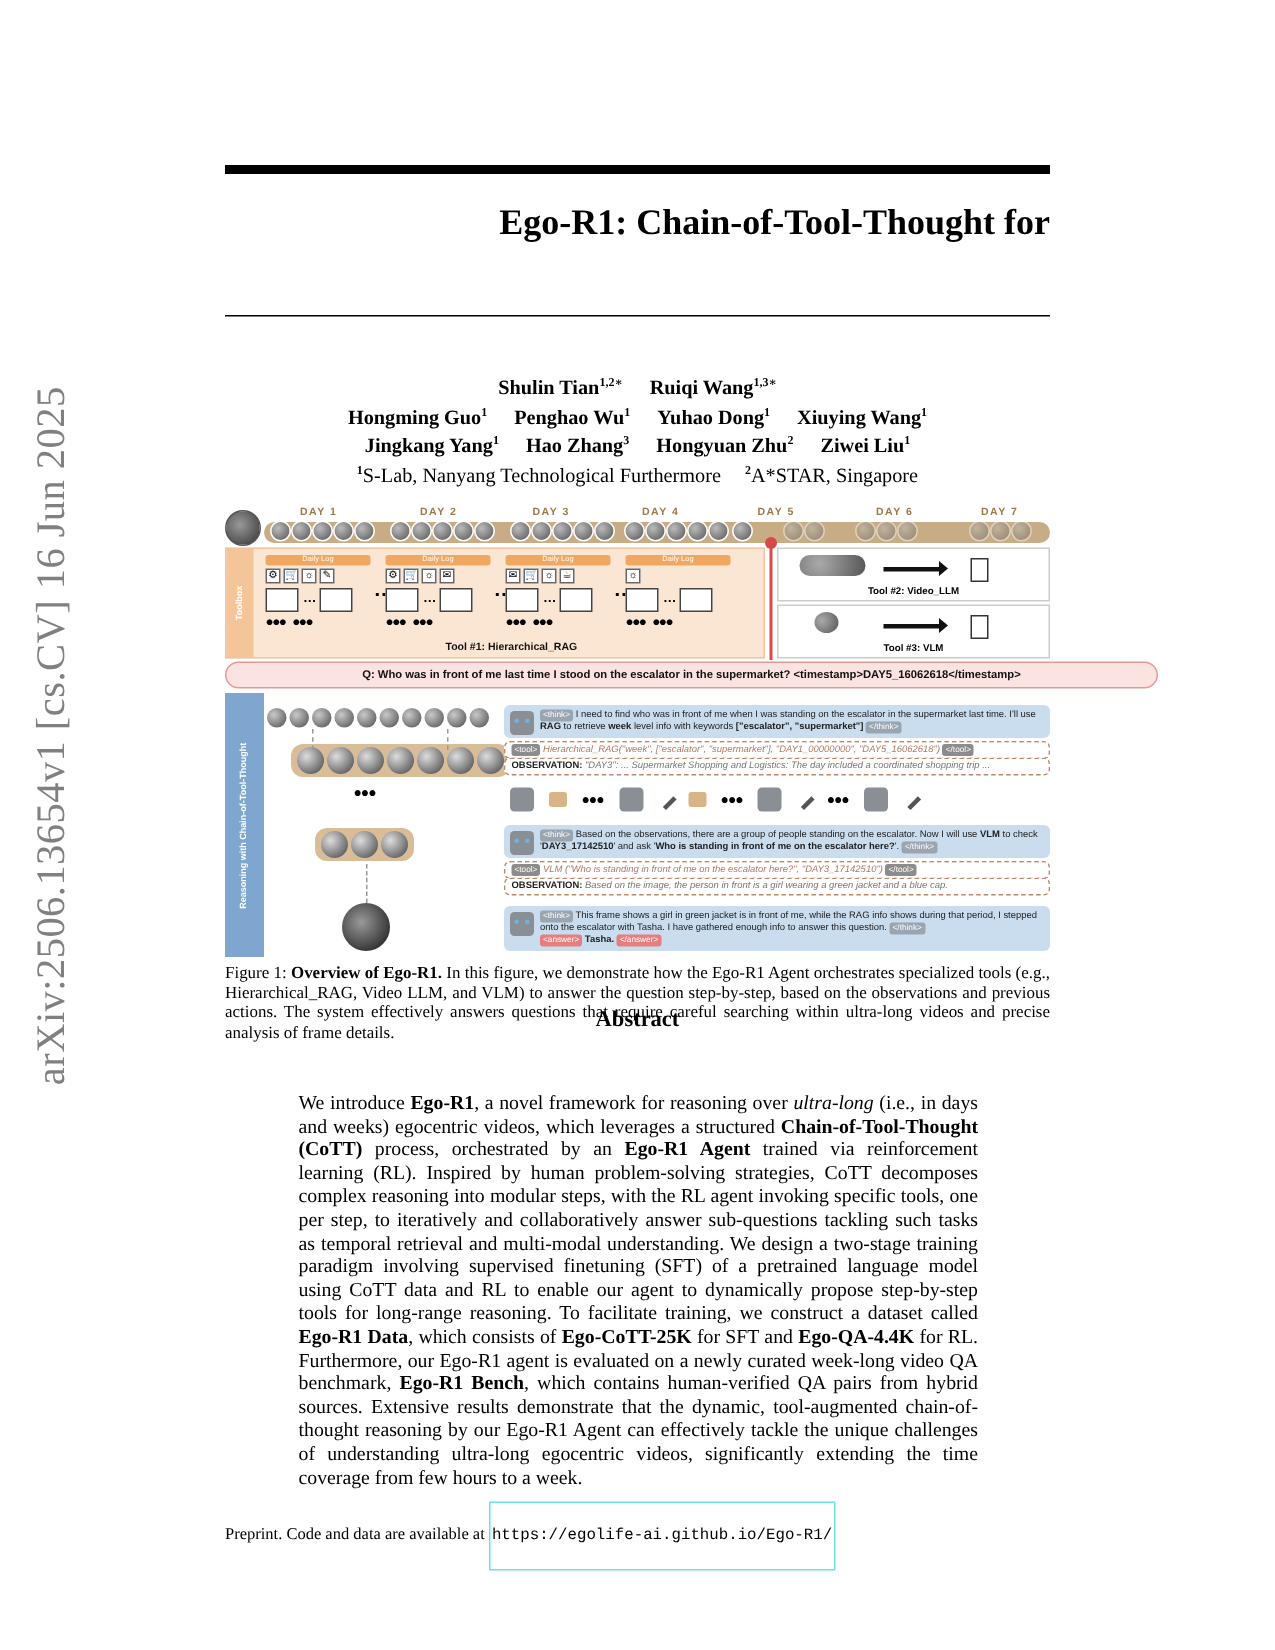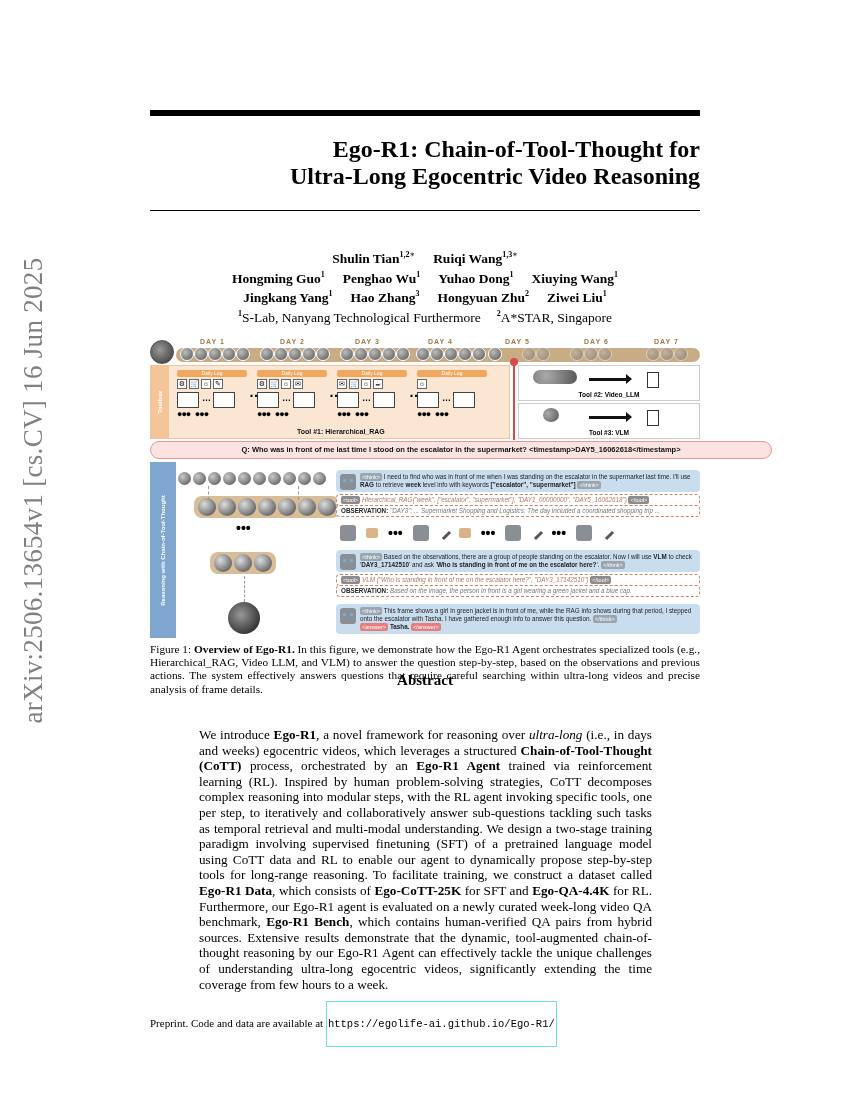--- a/index.html
+++ b/index.html
@@ -108,21 +108,20 @@
 </head>
 <body>
 
 <div class="arxiv-stamp">
   <span>arXiv:2506.13654v1  [cs.CV]  16 Jun 2025</span>
 </div>
 
 <div class="top-rule"></div>
 <div class="title">
   <div>Ego-R1: Chain-of-Tool-Thought for</div>
-  <div>Ultra-Long Egocentric Video Reasoning</div>
 </div>
 <div class="bottom-rule"></div>
 
 <div class="authors">
   <div class="row">
     <span class="name"><span>Shulin Tian</span><sup>1,2∗</sup></span>
     <span class="name"><span>Ruiqi Wang</span><sup>1,3∗</sup></span>
   </div>
   <div class="row">
     <span class="name"><span>Hongming Guo</span><sup>1</sup></span>

